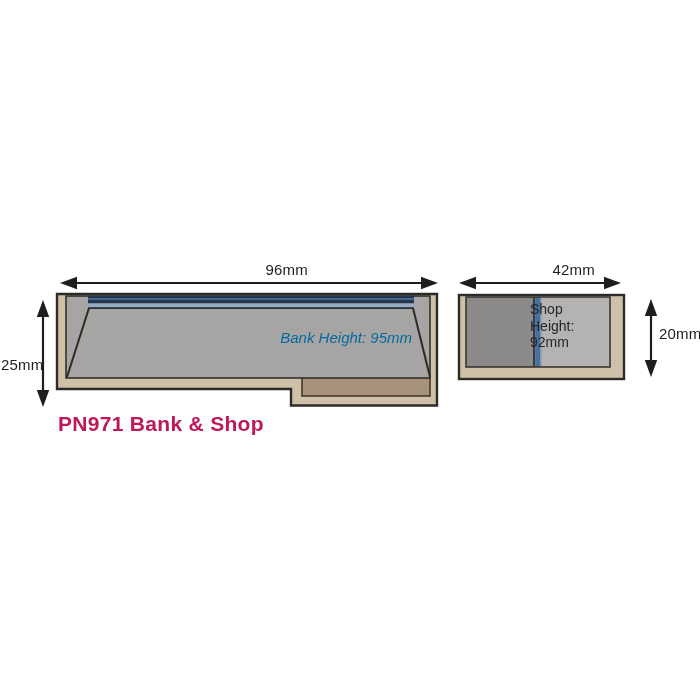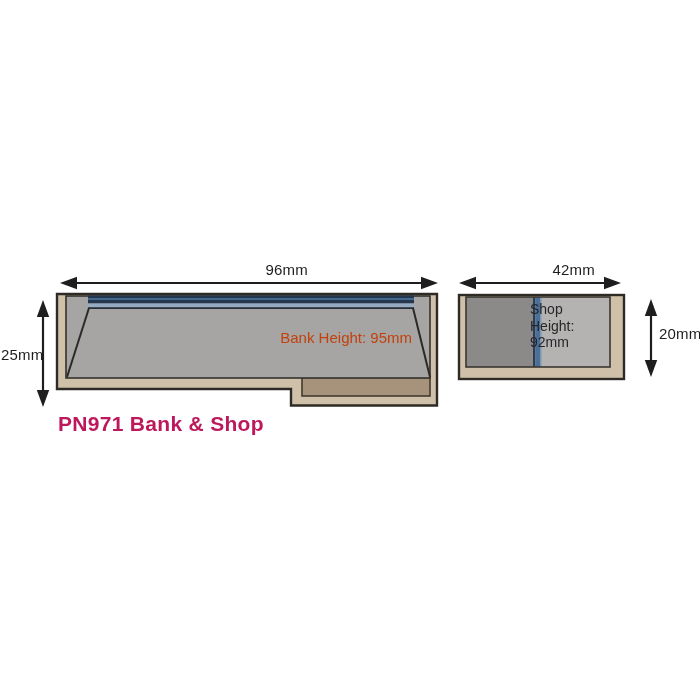--- a/index.html
+++ b/index.html
@@ -13,21 +13,21 @@
   .drawing{position:absolute;left:0;top:0;}
   .label{
     position:absolute;
     color:#1e1e1e;
     font-size:15px;
     line-height:1.1;
     white-space:nowrap;
   }
   .label.center{text-align:right;}
   .dim-label{letter-spacing:0.2px;}
-  .roof-label{color:#c2410c;}
+  .roof-label{color:#0369a1;font-style:italic;}
   .shop-label{font-size:14px;line-height:16.5px;color:#26262a;}
   .title{
     position:absolute;
     left:58px;top:412px;
     font-size:21px;
     font-weight:bold;
     letter-spacing:0.3px;
     color:#be185d;
   }
 </style>
@@ -87,21 +87,21 @@
         <polygon points="651,299 644.8,316 657.2,316" stroke="none"></polygon>
         <polygon points="651,377 644.8,360 657.2,360" stroke="none"></polygon>
       </g>
     </g>
   </svg>
 
   <div class="label center dim-label" style="left:188px;top:262px;width:120px;">96mm</div>
 
   <div class="label center dim-label" style="left:475px;top:262px;width:120px;">42mm</div>
 
-  <div class="label dim-label" style="left:1px;top:347px;width:28px;">25mm</div>
+  <div class="label dim-label" style="left:1px;top:357px;width:28px;">25mm</div>
 
   <div class="label dim-label" style="left:659px;top:326px;width:45px;">20mm</div>
 
   <div class="label center roof-label" style="left:152px;top:330px;width:260px;">Bank Height: 95mm</div>
 
   <div class="shop-label label" style="left:522px;top:301px;width:62px;margin-left:8px;">
     <div>Shop</div>
     <div>Height:</div>
     <div>92mm</div>
   </div>

